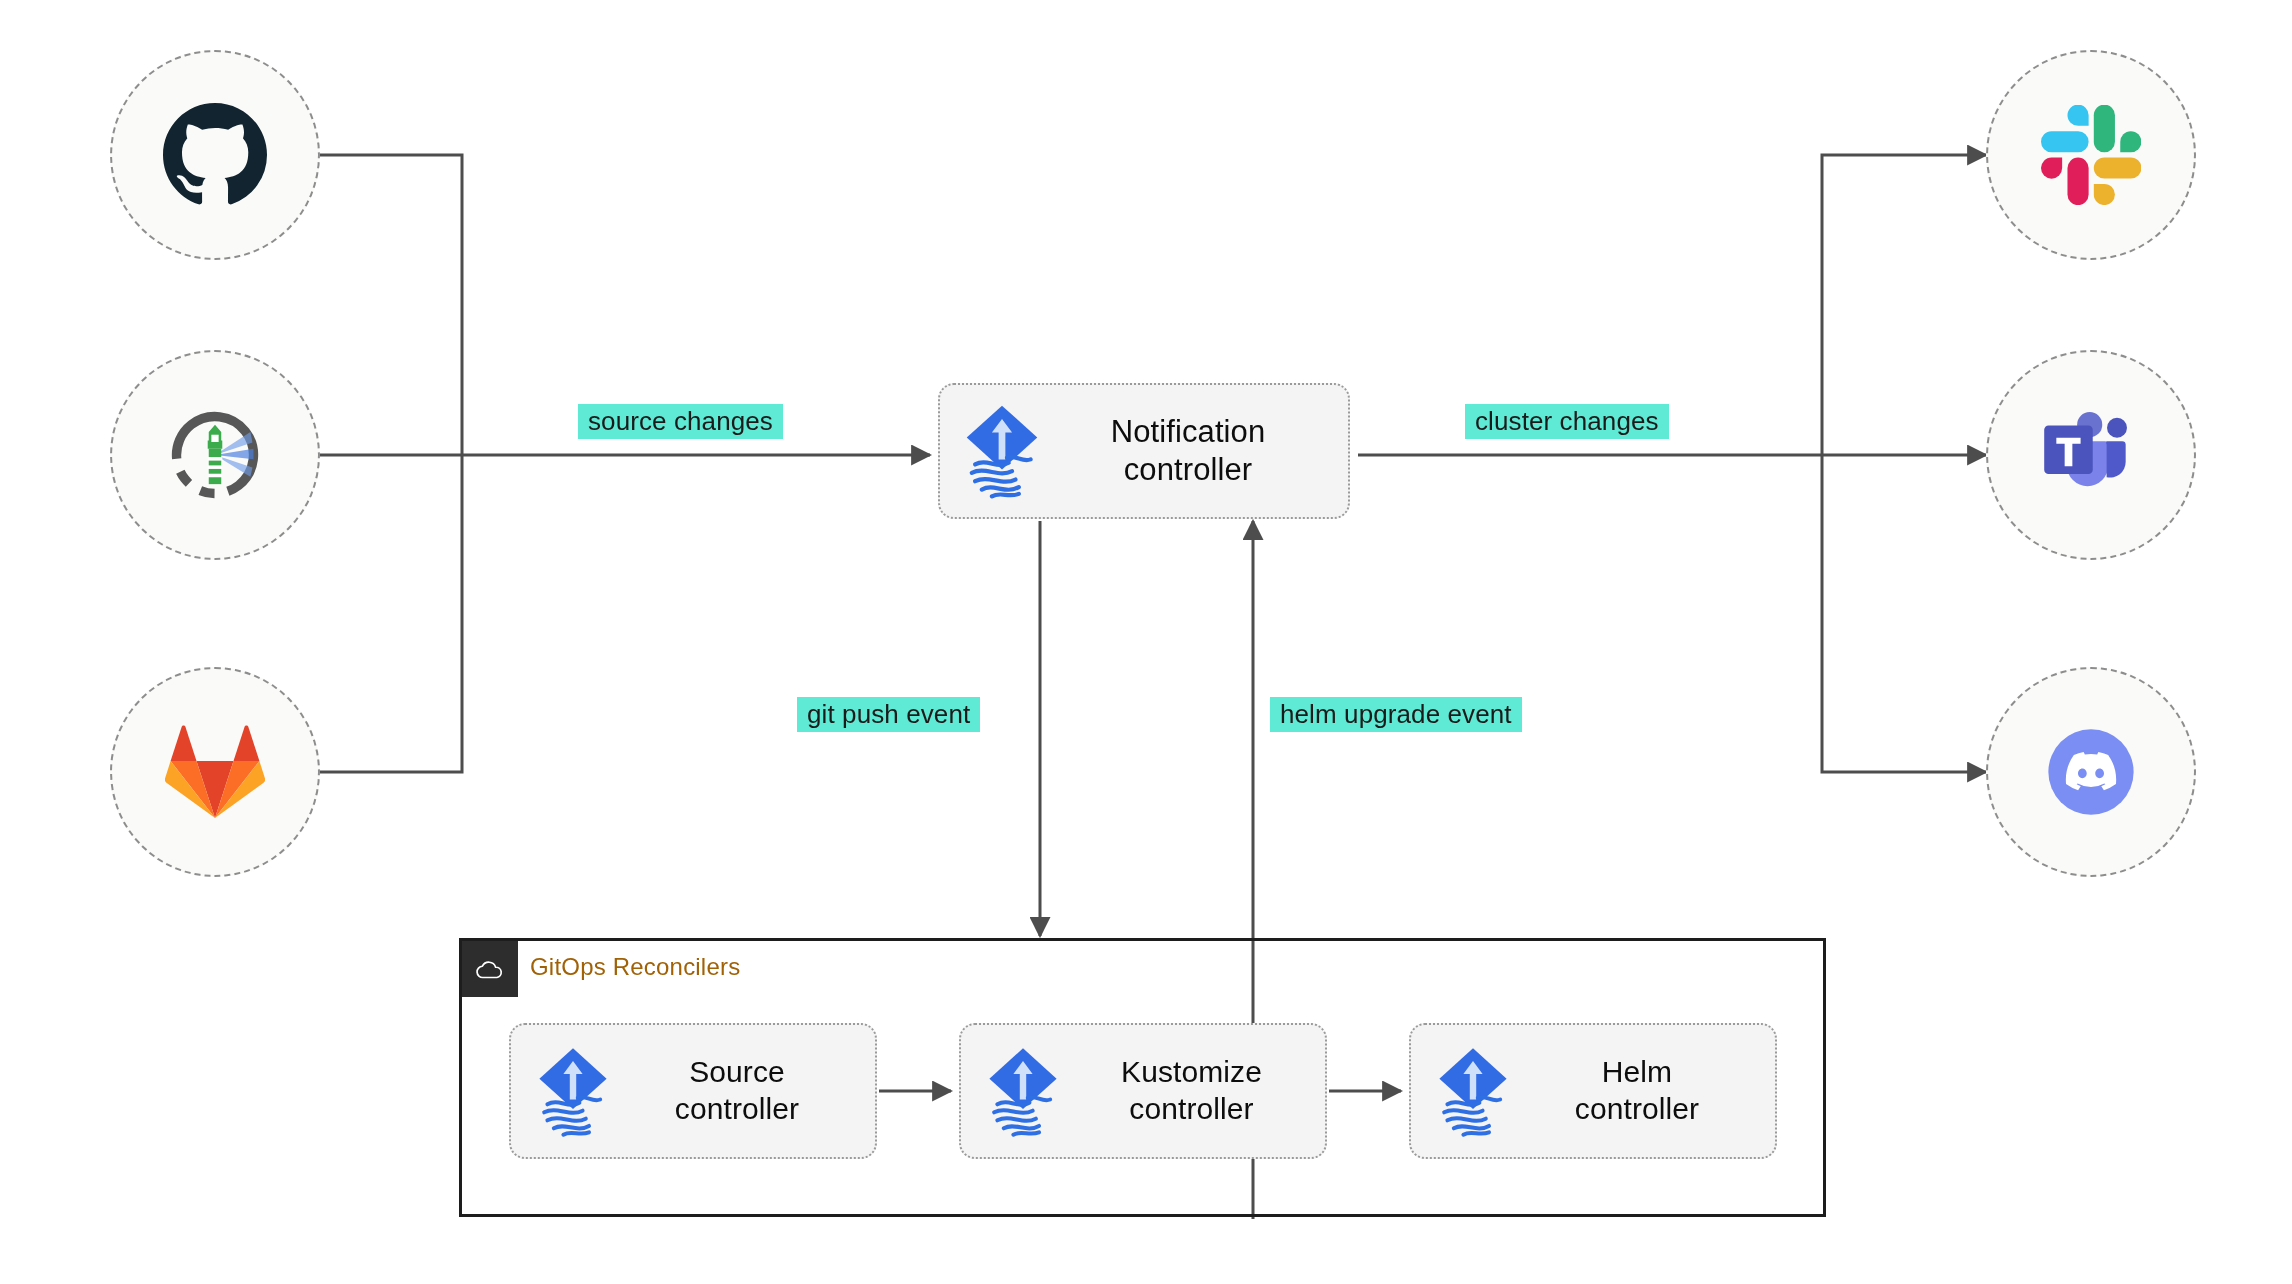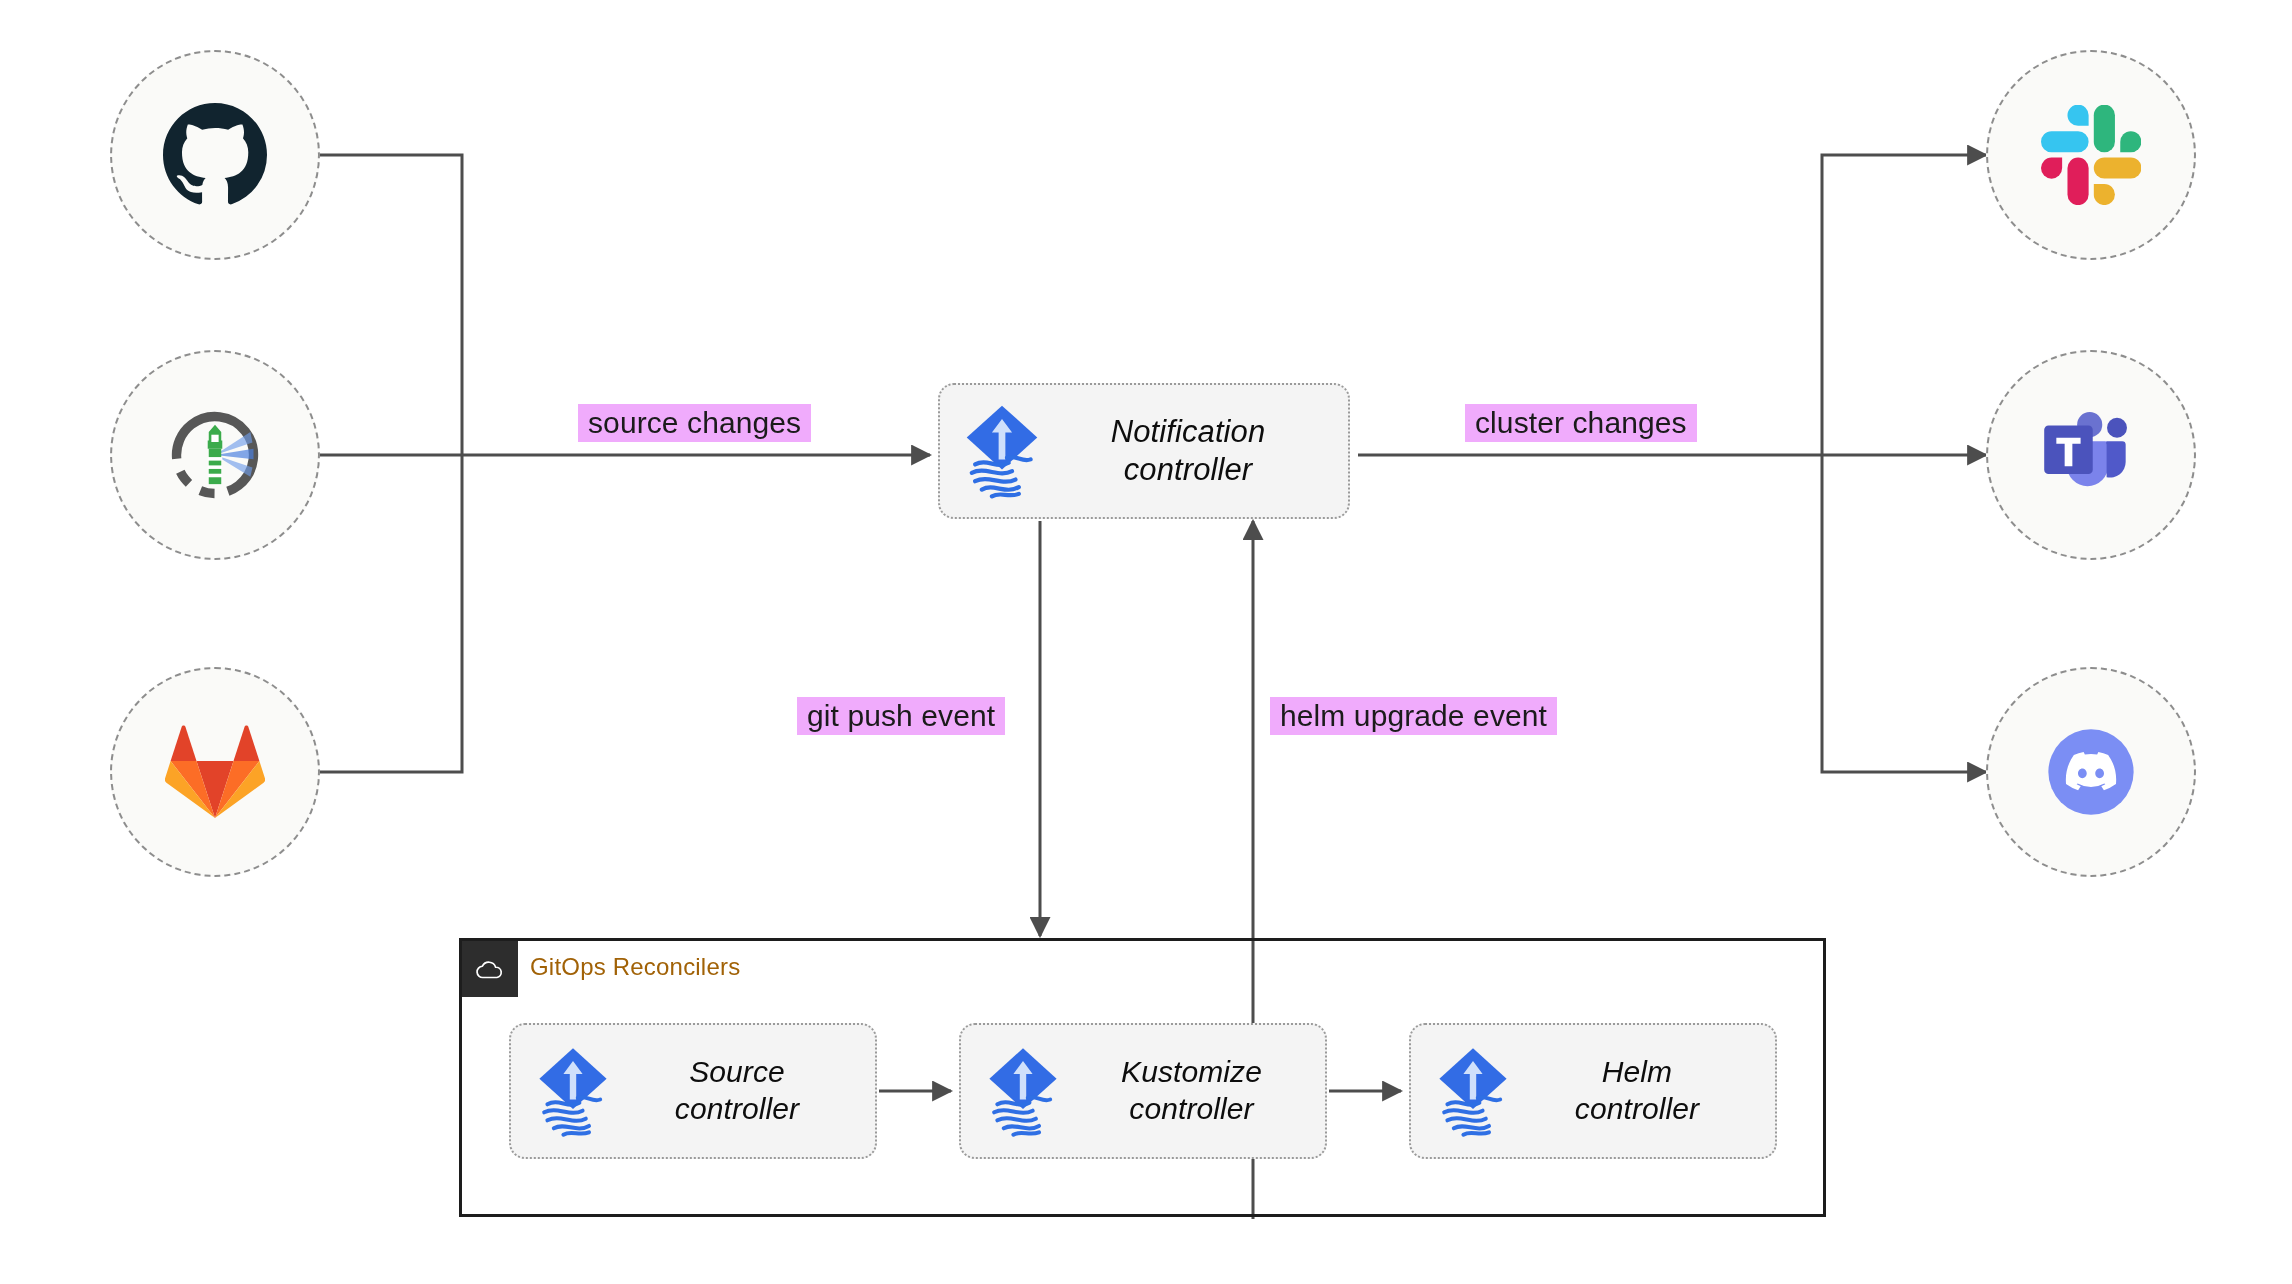--- a/index.html
+++ b/index.html
@@ -50,21 +50,20 @@
     flex:0 0 auto;
     display:flex;align-items:center;justify-content:center;
   }
   .ctrl .ctrl-label{
     flex:1 1 auto;
     text-align:center;
     color:#0d0d0d;
     line-height:1.22;
     white-space:pre-line;
     letter-spacing:.1px;
-    font-style:italic;
   }
   #ctrl-notification{
     left:938px;top:383px;width:412px;height:136px;
   }
   #ctrl-notification .ctrl-label{font-size:31px;}
   #ctrl-source{left:509px;top:1023px;width:368px;height:136px;justify-content:center;}
   #ctrl-kustomize{left:959px;top:1023px;width:368px;height:136px;gap:9px;}
   #ctrl-helm{left:1409px;top:1023px;width:368px;height:136px;}
   #ctrl-source .ctrl-label,
   #ctrl-kustomize .ctrl-label,
@@ -85,23 +84,23 @@
     display:flex;align-items:center;justify-content:center;
   }
   #group-gitops-title{
     position:absolute;left:68px;top:12px;
     font-size:24px;color:#a16207;letter-spacing:.2px;
   }
 
   
   .edge-label{
     position:absolute;
-    font-size:30px;
+    font-size:26px;
     color:#1b1b1b;
-    background:#f0abfc;
+    background:#5eead4;
     padding:2px 10px;
     white-space:nowrap;
     letter-spacing:.1px;
   }
   #lbl-source-changes{left:578px;top:404px;}
   #lbl-cluster-changes{left:1465px;top:404px;}
   #lbl-git-push{left:797px;top:697px;}
   #lbl-helm-upgrade{left:1270px;top:697px;}
 </style>
 </head>

